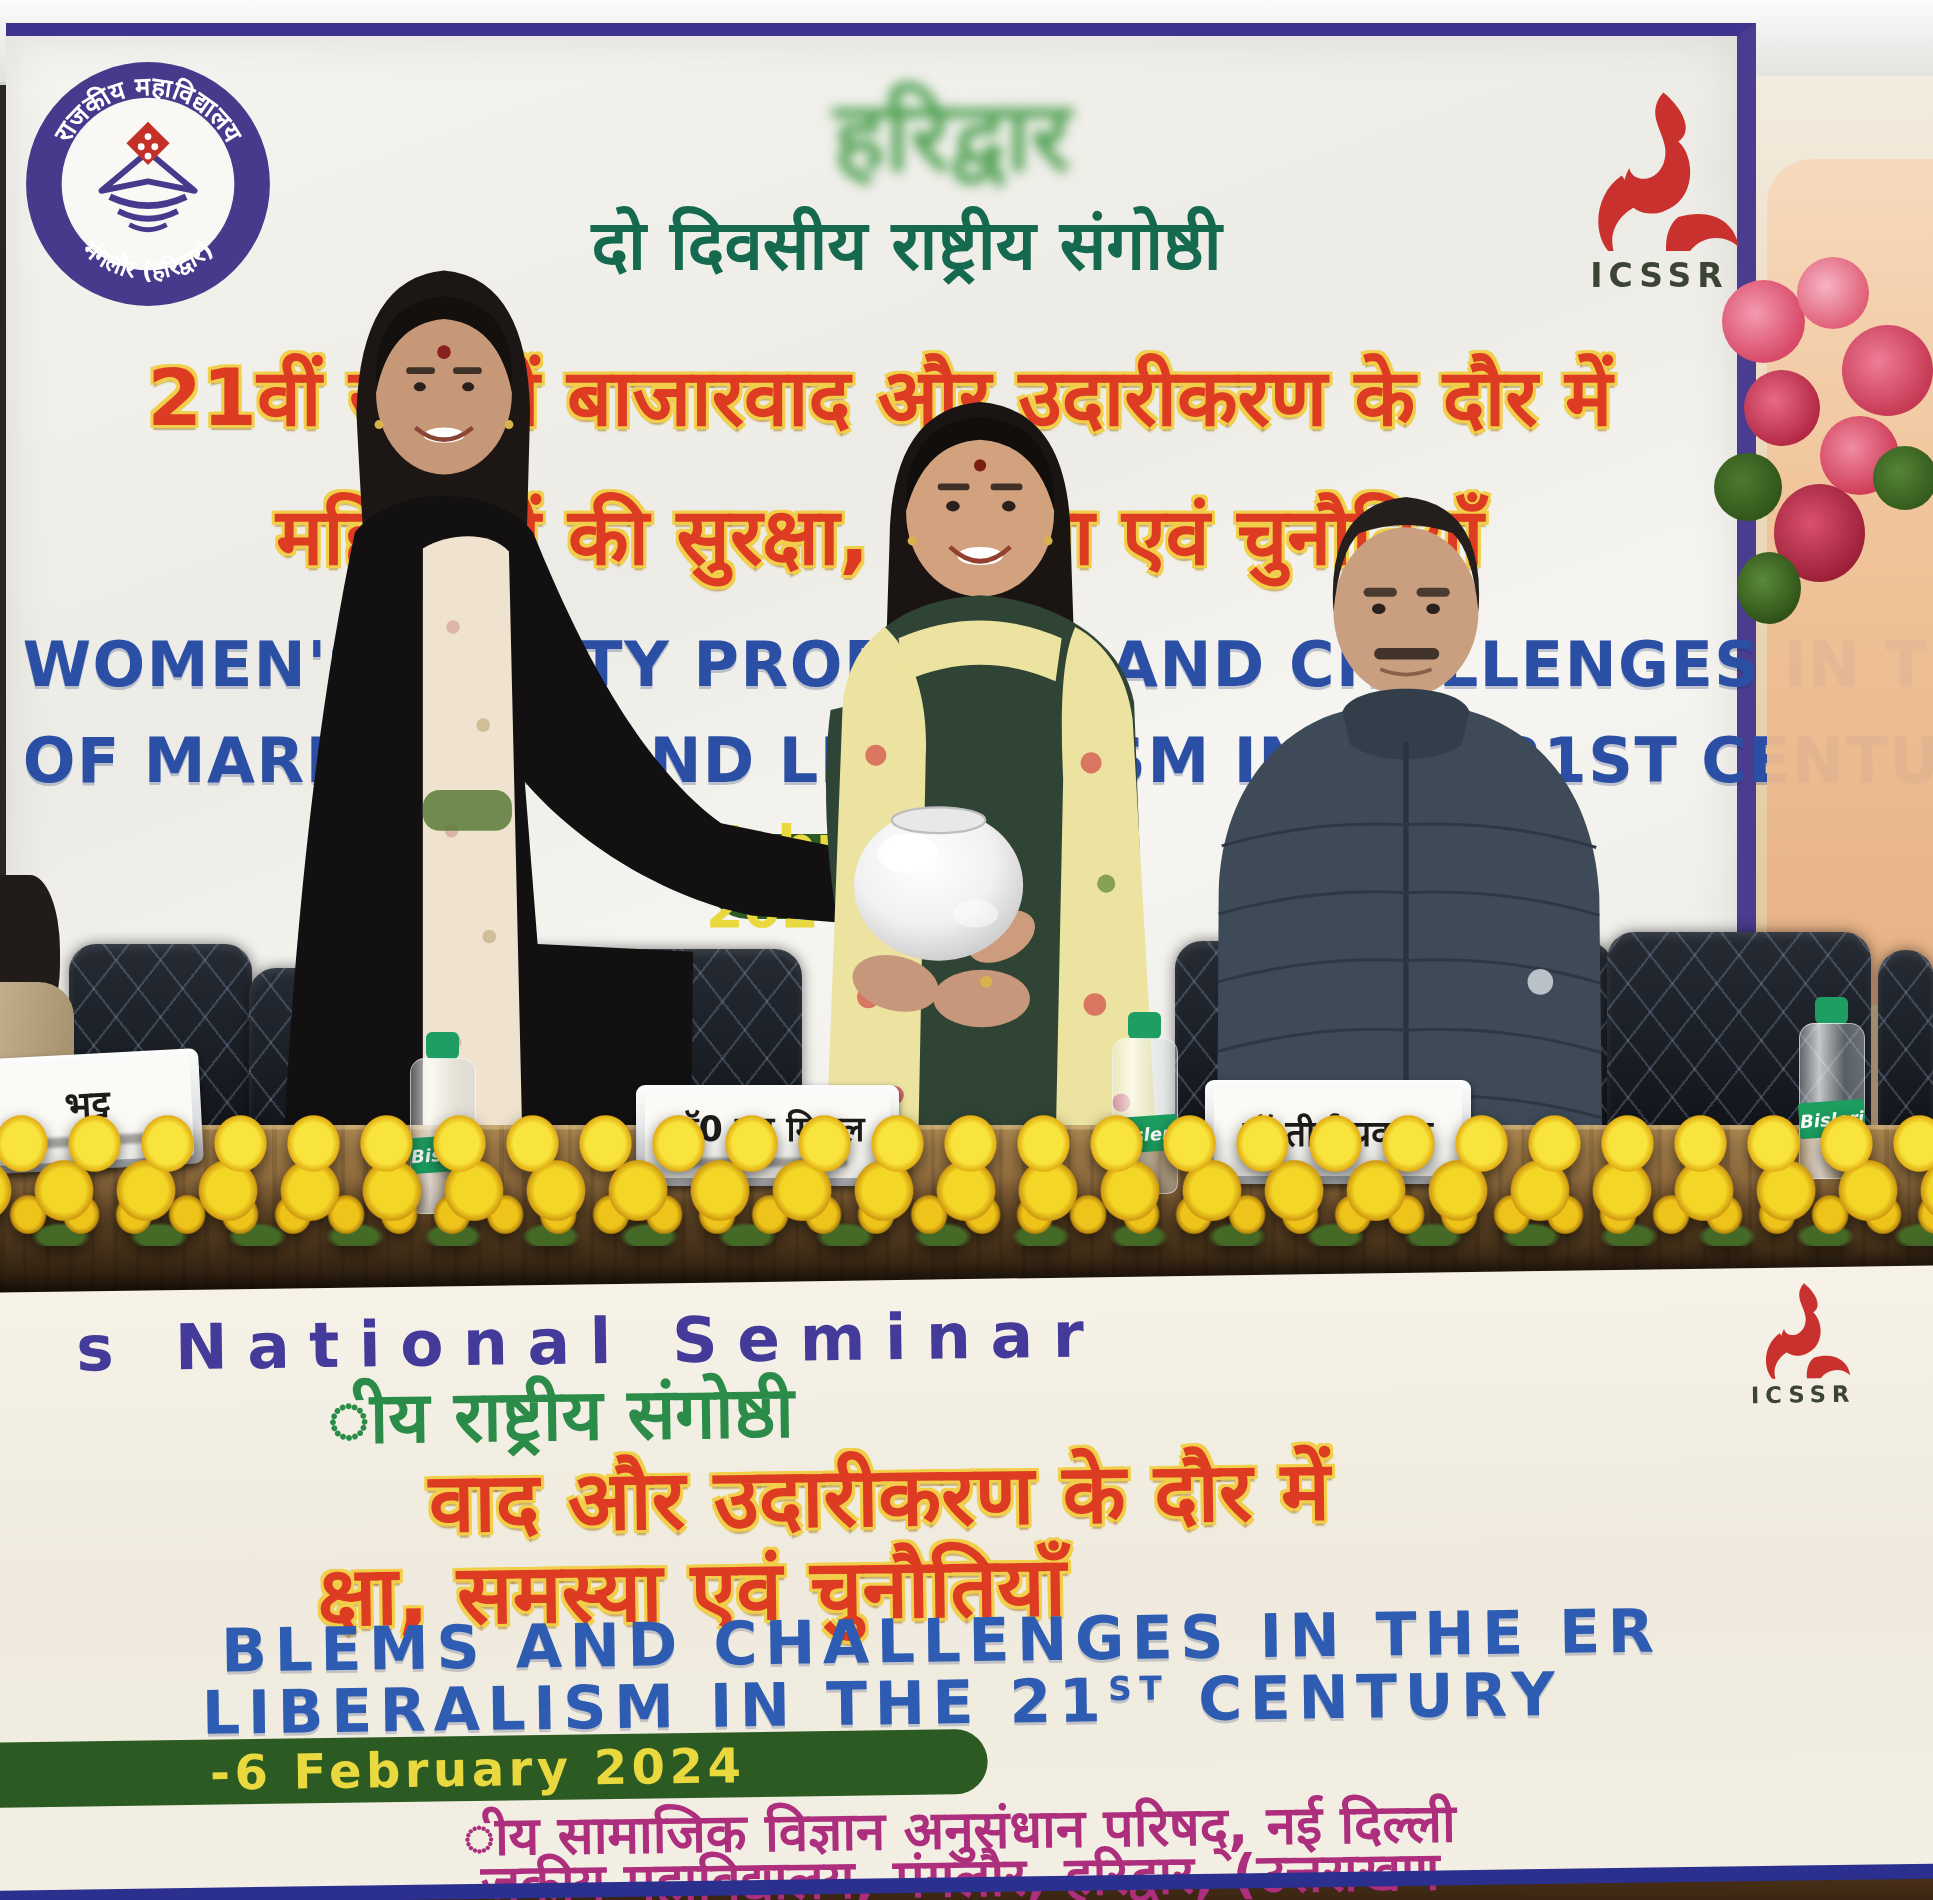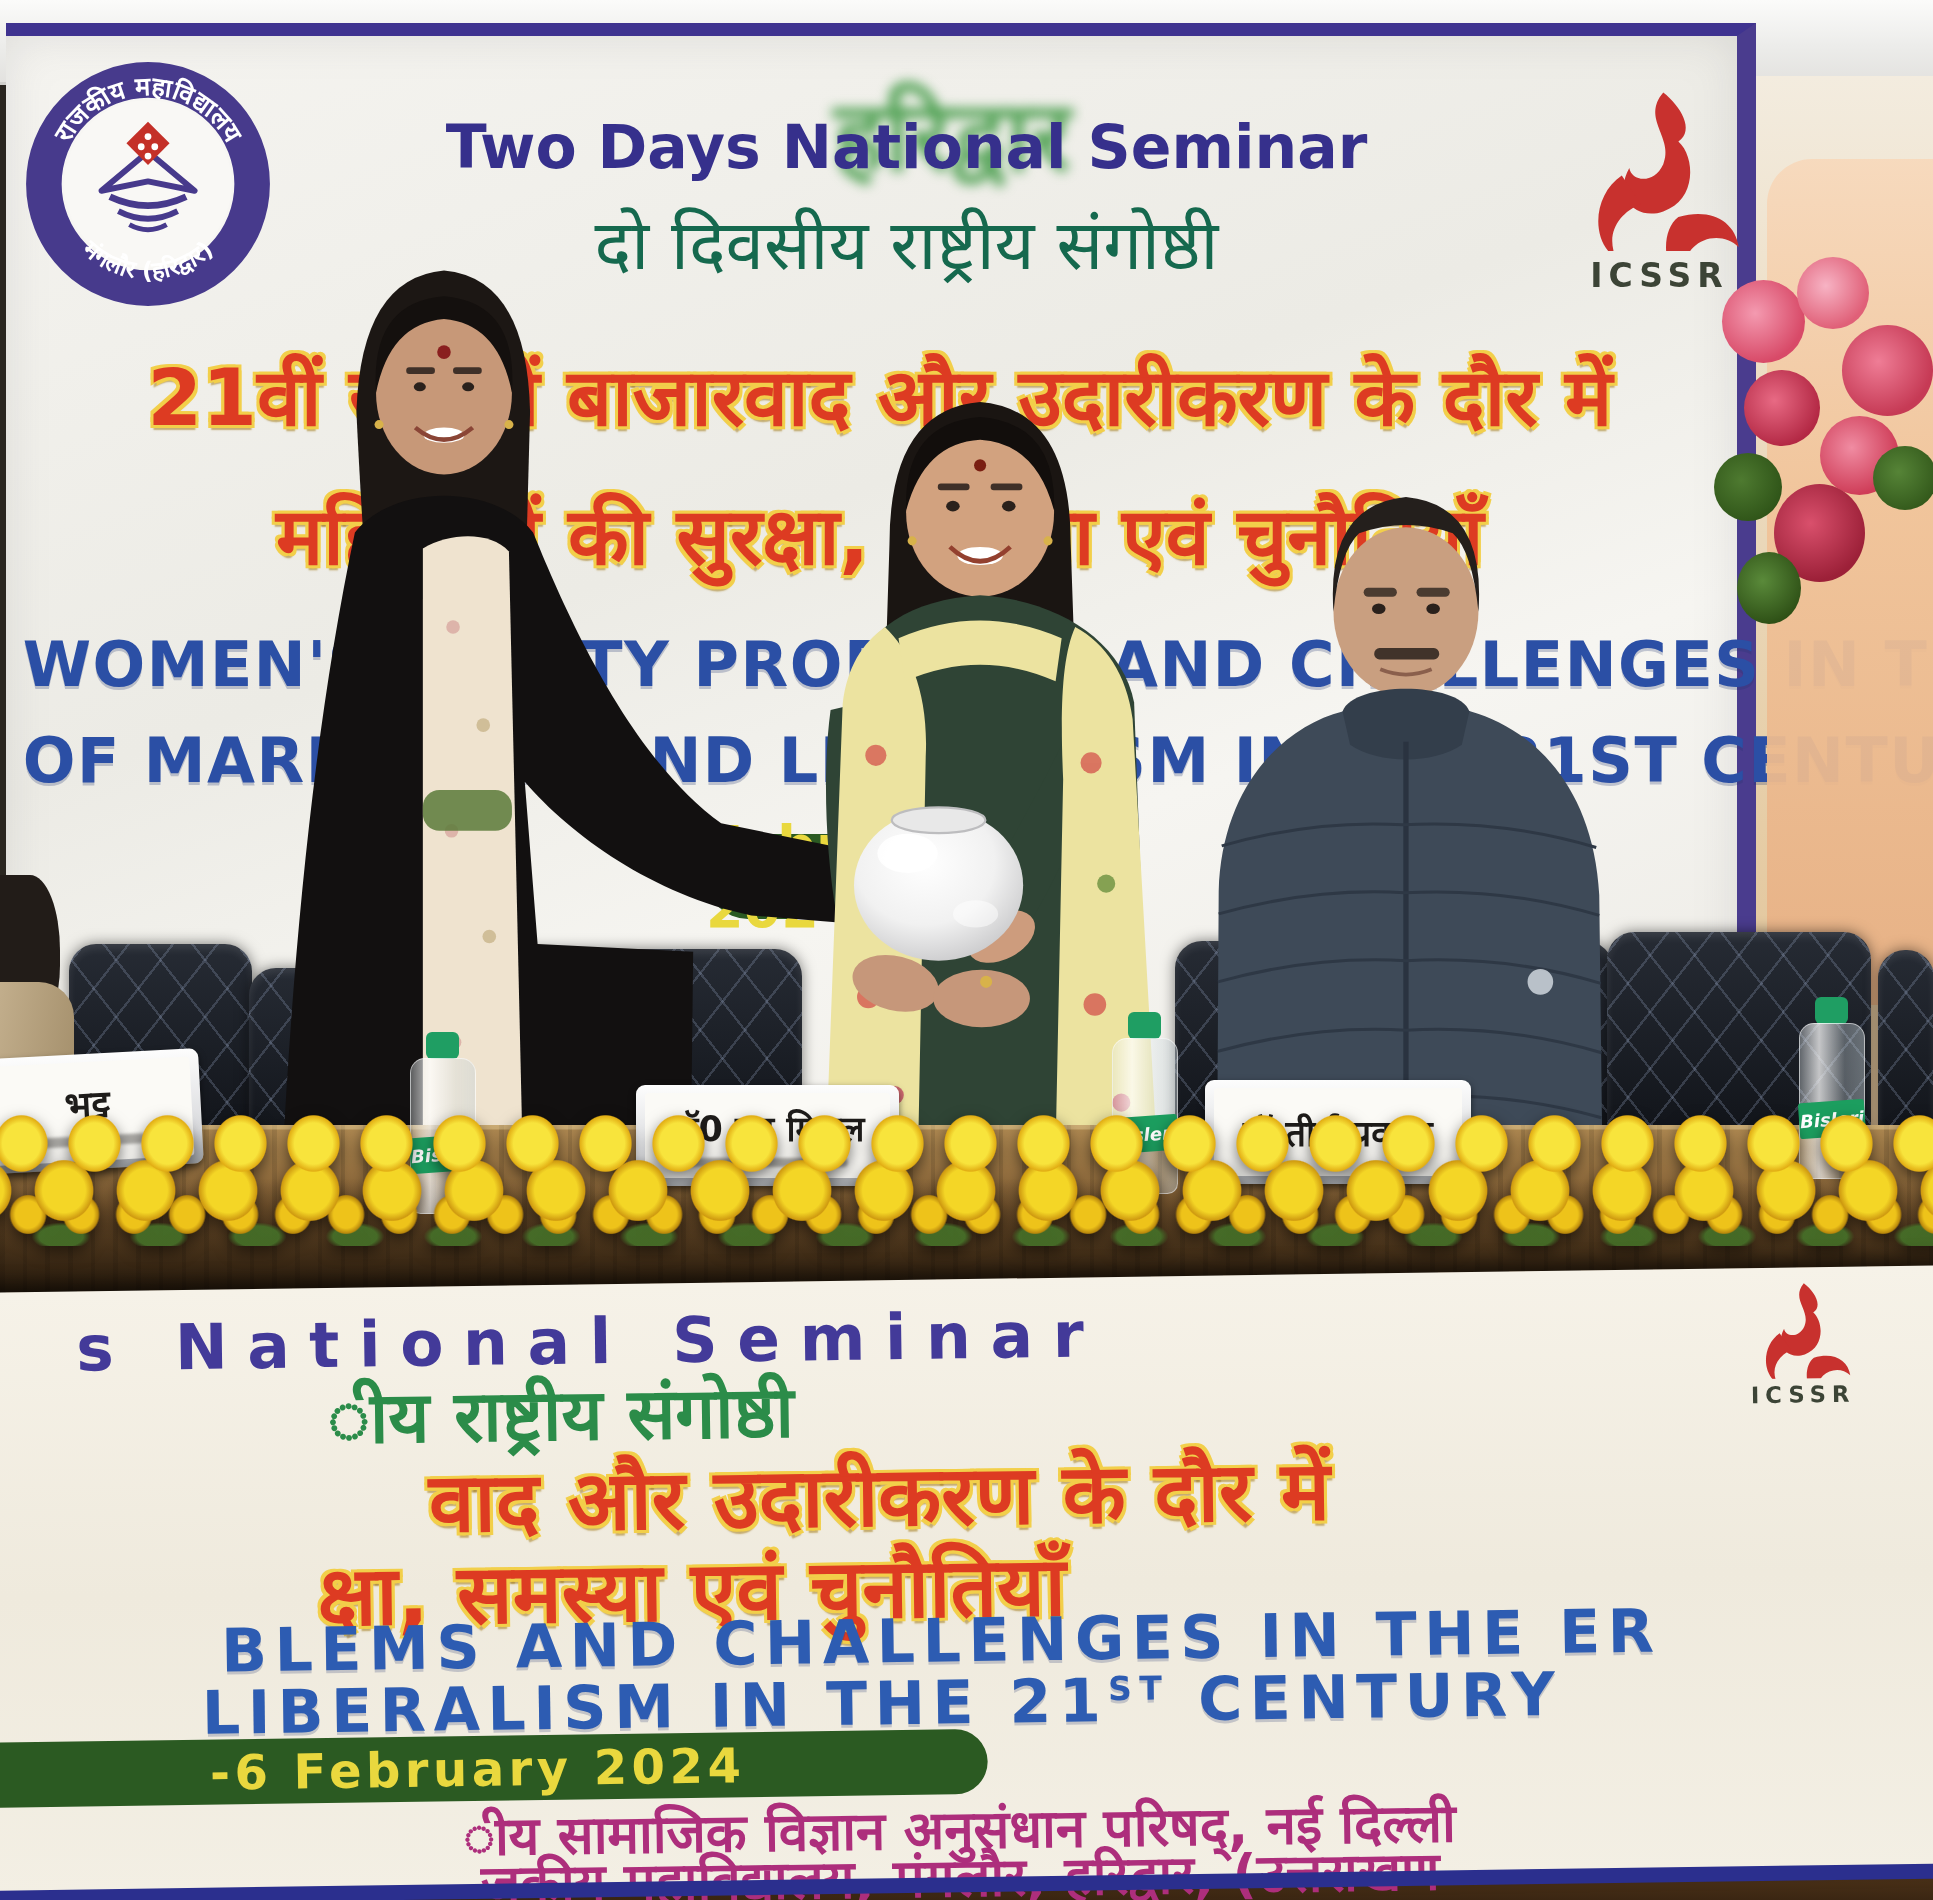--- a/index.html
+++ b/index.html
@@ -11,21 +11,21 @@
   .ceiling{background:linear-gradient(180deg,#fbfbfa 0%,#ececea 55%,#e2e1de 100%);
            box-shadow:inset 0 -3px 0 rgba(0,0,0,.08);}
   .wall{background:linear-gradient(180deg,#f3ecdf 0%,#ecdcc2 30%,#e6cda6 70%,#dfc096 100%);}
   .floor{background:linear-gradient(180deg,#6b4a28,#4a3118 60%,#3a2512);}
   
   .banner-main{background:linear-gradient(160deg,#f5f4f0 0%,#ecebe5 40%,#f6f5f1 62%,#e9e7e1 100%);
                border-top:13.6px solid #3f3390;border-right:19.6px solid #4a3c8e;
                box-shadow:inset 0 0 45px rgba(120,120,130,.18);}
   .backdrop-green{color:rgba(58,150,62,.85);font-weight:800;font-size:97px;filter:blur(6px);}
   .title-en{color:#36308c;font-weight:800;font-size:60px;}
-  .title-hi{color:#15694e;font-weight:400;font-size:69px;}
+  .title-hi{color:#15694e;font-weight:700;font-size:69px;}
   .theme-red{color:#dd3b22;font-weight:800;
      text-shadow:-3px -3px 0 #f2cf4a,3px -3px 0 #f2cf4a,-3px 3px 0 #f2cf4a,3px 3px 0 #f2cf4a,0 5.3px 1.5px rgba(160,120,20,.55);}
   .theme-blue{color:#2b4fa5;font-weight:800;letter-spacing:1.5px;
      text-shadow:0 3px 0 rgba(30,50,110,.25);}
   .pill{background:#2b5a22;border-radius:42px;color:#e9d83e;font-weight:800;
         display:flex;align-items:center;justify-content:center;}
   .badge-red{background:#cf2d2d;border-radius:45px;}
   .strip-red{background:#cf2b33;color:#fff;font-weight:800;display:flex;align-items:center;justify-content:center;border-radius:3px;}
   .icssr-word{color:#3c4436;font-weight:700;letter-spacing:6px;text-align:center;}
   
@@ -102,21 +102,20 @@
       <path d="M115,182 Q150,200 185,182" fill="none" stroke="#473a8c" stroke-width="7"></path>
       <path d="M128,198 Q150,210 172,198" fill="none" stroke="#473a8c" stroke-width="6"></path>
       <rect x="132" y="84" width="36" height="36" transform="rotate(45 150 102)" fill="#c43028"></rect>
       <circle cx="150" cy="94" r="4" fill="#fff"></circle>
         <circle cx="142" cy="106" r="4" fill="#fff"></circle>
       <circle cx="158" cy="106" r="4" fill="#fff"></circle>
         <circle cx="150" cy="117" r="4" fill="#fff"></circle>
     </g>
   </svg>
 
-  <div class="abs title-en ctr" style="left:393px;top:112px;width:1027px;z-index:4;">Two Days National Seminar</div>
   <div class="abs title-hi ctr" style="left:393px;top:195px;width:1027px;z-index:4;">दो दिवसीय राष्ट्रीय संगोष्ठी</div>
 
   <div class="abs" style="left:1565px;top:85px;width:189px;height:219px;z-index:4;">
     <svg width="189" height="166" viewBox="0 0 100 88">
       <path d="M52,4 C40,18 58,28 52,42 C47,53 35,51 34,44 C25,60 38,72 52,67 C70,61 69,38 60,30 C69,24 61,11 52,4 Z" fill="#c8312e"></path>
       <path d="M30,48 C15,58 13,82 27,92 C21,78 29,68 40,63 Z" fill="#c8312e"></path>
       <path d="M60,70 C77,65 90,72 92,86 C85,79 74,80 68,86 C61,93 62,102 68,110 C52,105 49,78 60,70 Z" fill="#c8312e"></path>
     </svg>
     <div class="icssr-word" style="font-size:33px;margin-top:1.5px;">ICSSR</div>
   </div>

